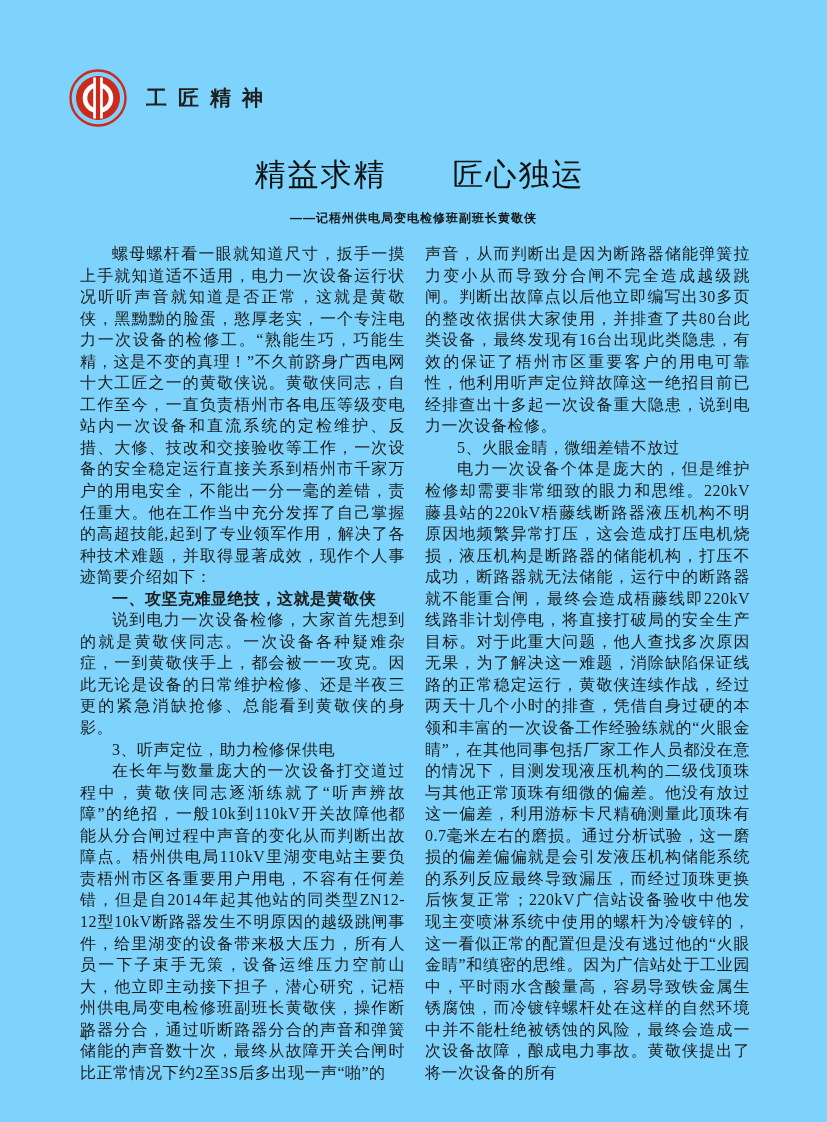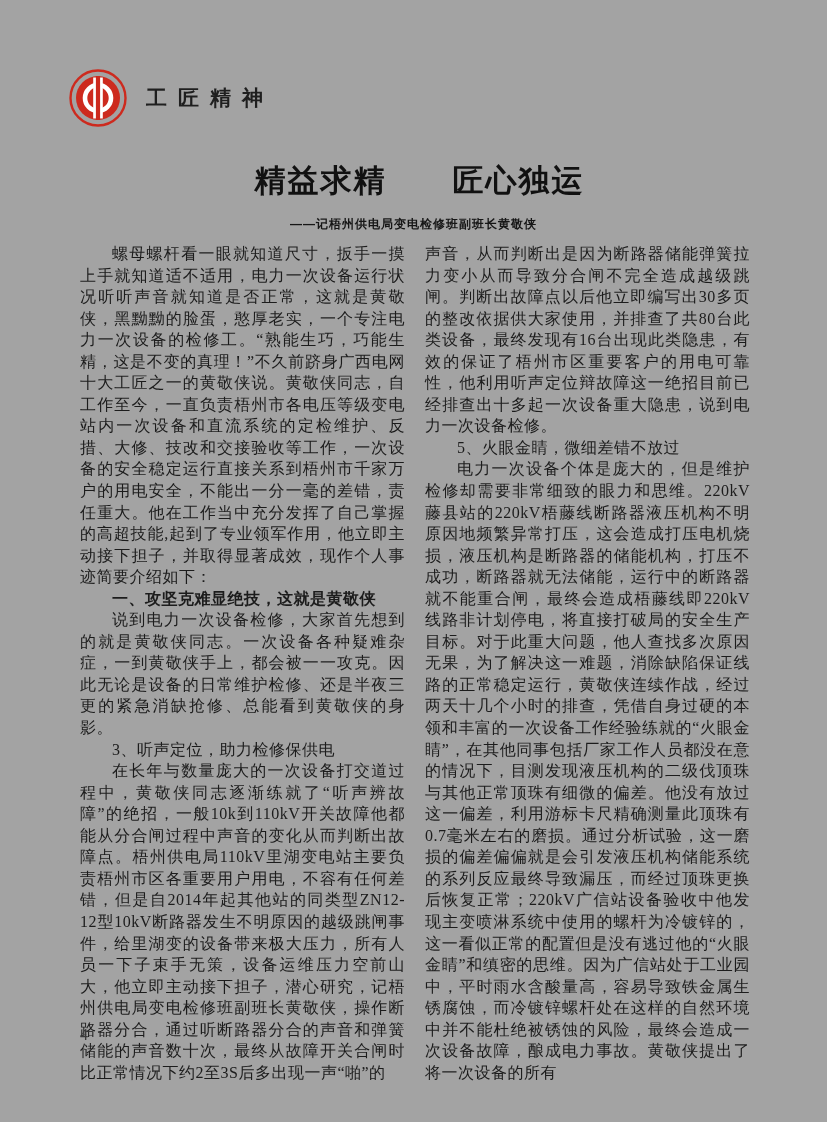--- a/index.html
+++ b/index.html
@@ -2,40 +2,40 @@
 <html><head>
 <meta charset="utf-8">
 <style>
   html,body{margin:0;padding:0;}
   body{
     width:827px;height:1122px;background:#ffffff;
     font-family:"Liberation Serif", serif;
     color:#1a1a1a;
     position:relative;overflow:hidden;
   }
-  .page{position:absolute;inset:0;background:#a3a3a3;}
+  .page{position:absolute;inset:0;background:#7dd3fc;}
 
   
   .masthead{
     position:absolute;top:68px;left:68px;
     display:flex;align-items:center;
   }
   .masthead .logo{width:60px;height:60px;display:block;}
   .brand{
     margin-left:18px;
     font-size:21px;font-weight:bold;letter-spacing:11px;
     color:#1f1f1f;
   }
 
   
   .title-block{
     position:absolute;top:146px;left:0;width:827px;text-align:center;
   }
   .article-title{
-    margin:14px;font-size:31px;font-weight:bold;letter-spacing:2px;
+    margin:8px;font-size:31px;font-weight:normal;letter-spacing:2px;
     font-family:"Liberation Serif", serif;color:#111;padding-left:12px;
   }
   .article-subtitle{
     margin:14px 0 0 0;font-size:12px;font-weight:bold;letter-spacing:1px;
     font-family:"Liberation Sans", sans-serif;color:#161616;
   }
 
   
   .article-body{
     position:absolute;top:243px;left:80px;width:670px;
@@ -77,21 +77,21 @@
   </div>
 
   <div class="title-block">
     <h1 class="article-title">精益求精　　匠心独运</h1>
     <p class="article-subtitle">——记梧州供电局变电检修班副班长黄敬侠</p>
   </div>
 
   <div class="article-body">
 
     <div class="col">
-      <p class="indent">螺母螺杆看一眼就知道尺寸，扳手一摸上手就知道适不适用，电力一次设备运行状况听听声音就知道是否正常，这就是黄敬侠，黑黝黝的脸蛋，憨厚老实，一个专注电力一次设备的检修工。“熟能生巧，巧能生精，这是不变的真理！”不久前跻身广西电网十大工匠之一的黄敬侠说。黄敬侠同志，自工作至今，一直负责梧州市各电压等级变电站内一次设备和直流系统的定检维护、反措、大修、技改和交接验收等工作，一次设备的安全稳定运行直接关系到梧州市千家万户的用电安全，不能出一分一毫的差错，责任重大。他在工作当中充分发挥了自己掌握的高超技能,起到了专业领军作用，他立即主动接下担子，并取得显著成效，现作个人事迹简要介绍如下：</p>
+      <p class="indent">螺母螺杆看一眼就知道尺寸，扳手一摸上手就知道适不适用，电力一次设备运行状况听听声音就知道是否正常，这就是黄敬侠，黑黝黝的脸蛋，憨厚老实，一个专注电力一次设备的检修工。“熟能生巧，巧能生精，这是不变的真理！”不久前跻身广西电网十大工匠之一的黄敬侠说。黄敬侠同志，自工作至今，一直负责梧州市各电压等级变电站内一次设备和直流系统的定检维护、反措、大修、技改和交接验收等工作，一次设备的安全稳定运行直接关系到梧州市千家万户的用电安全，不能出一分一毫的差错，责任重大。他在工作当中充分发挥了自己掌握的高超技能,起到了专业领军作用，解决了各种技术难题，并取得显著成效，现作个人事迹简要介绍如下：</p>
       <p class="indent section-heading">一、攻坚克难显绝技，这就是黄敬侠</p>
       <p class="indent">说到电力一次设备检修，大家首先想到的就是黄敬侠同志。一次设备各种疑难杂症，一到黄敬侠手上，都会被一一攻克。因此无论是设备的日常维护检修、还是半夜三更的紧急消缺抢修、总能看到黄敬侠的身影。</p>
       <p class="indent">3、听声定位，助力检修保供电</p>
       <p class="indent">在长年与数量庞大的一次设备打交道过程中，黄敬侠同志逐渐练就了“听声辨故障”的绝招，一般10k到110kV开关故障他都能从分合闸过程中声音的变化从而判断出故障点。梧州供电局110kV里湖变电站主要负责梧州市区各重要用户用电，不容有任何差错，但是自2014年起其他站的同类型ZN12-12型10kV断路器发生不明原因的越级跳闸事件，给里湖变的设备带来极大压力，所有人员一下子束手无策，设备运维压力空前山大，他立即主动接下担子，潜心研究，记梧州供电局变电检修班副班长黄敬侠，操作断路器分合，通过听断路器分合的声音和弹簧储能的声音数十次，最终从故障开关合闸时比正常情况下约2至3S后多出现一声“啪”的</p>
     </div>
 
     <div class="col">
       <p>声音，从而判断出是因为断路器储能弹簧拉力变小从而导致分合闸不完全造成越级跳闸。判断出故障点以后他立即编写出30多页的整改依据供大家使用，并排查了共80台此类设备，最终发现有16台出现此类隐患，有效的保证了梧州市区重要客户的用电可靠性，他利用听声定位辩故障这一绝招目前已经排查出十多起一次设备重大隐患，说到电力一次设备检修。</p>
       <p class="indent">5、火眼金睛，微细差错不放过</p>
       <p class="indent">电力一次设备个体是庞大的，但是维护检修却需要非常细致的眼力和思维。220kV藤县站的220kV梧藤线断路器液压机构不明原因地频繁异常打压，这会造成打压电机烧损，液压机构是断路器的储能机构，打压不成功，断路器就无法储能，运行中的断路器就不能重合闸，最终会造成梧藤线即220kV线路非计划停电，将直接打破局的安全生产目标。对于此重大问题，他人查找多次原因无果，为了解决这一难题，消除缺陷保证线路的正常稳定运行，黄敬侠连续作战，经过两天十几个小时的排查，凭借自身过硬的本领和丰富的一次设备工作经验练就的“火眼金睛”，在其他同事包括厂家工作人员都没在意的情况下，目测发现液压机构的二级伐顶珠与其他正常顶珠有细微的偏差。他没有放过这一偏差，利用游标卡尺精确测量此顶珠有0.7毫米左右的磨损。通过分析试验，这一磨损的偏差偏偏就是会引发液压机构储能系统的系列反应最终导致漏压，而经过顶珠更换后恢复正常；220kV广信站设备验收中他发现主变喷淋系统中使用的螺杆为冷镀锌的，这一看似正常的配置但是没有逃过他的“火眼金睛”和缜密的思维。因为广信站处于工业园中，平时雨水含酸量高，容易导致铁金属生锈腐蚀，而冷镀锌螺杆处在这样的自然环境中并不能杜绝被锈蚀的风险，最终会造成一次设备故障，酿成电力事故。黄敬侠提出了将一次设备的所有</p>

